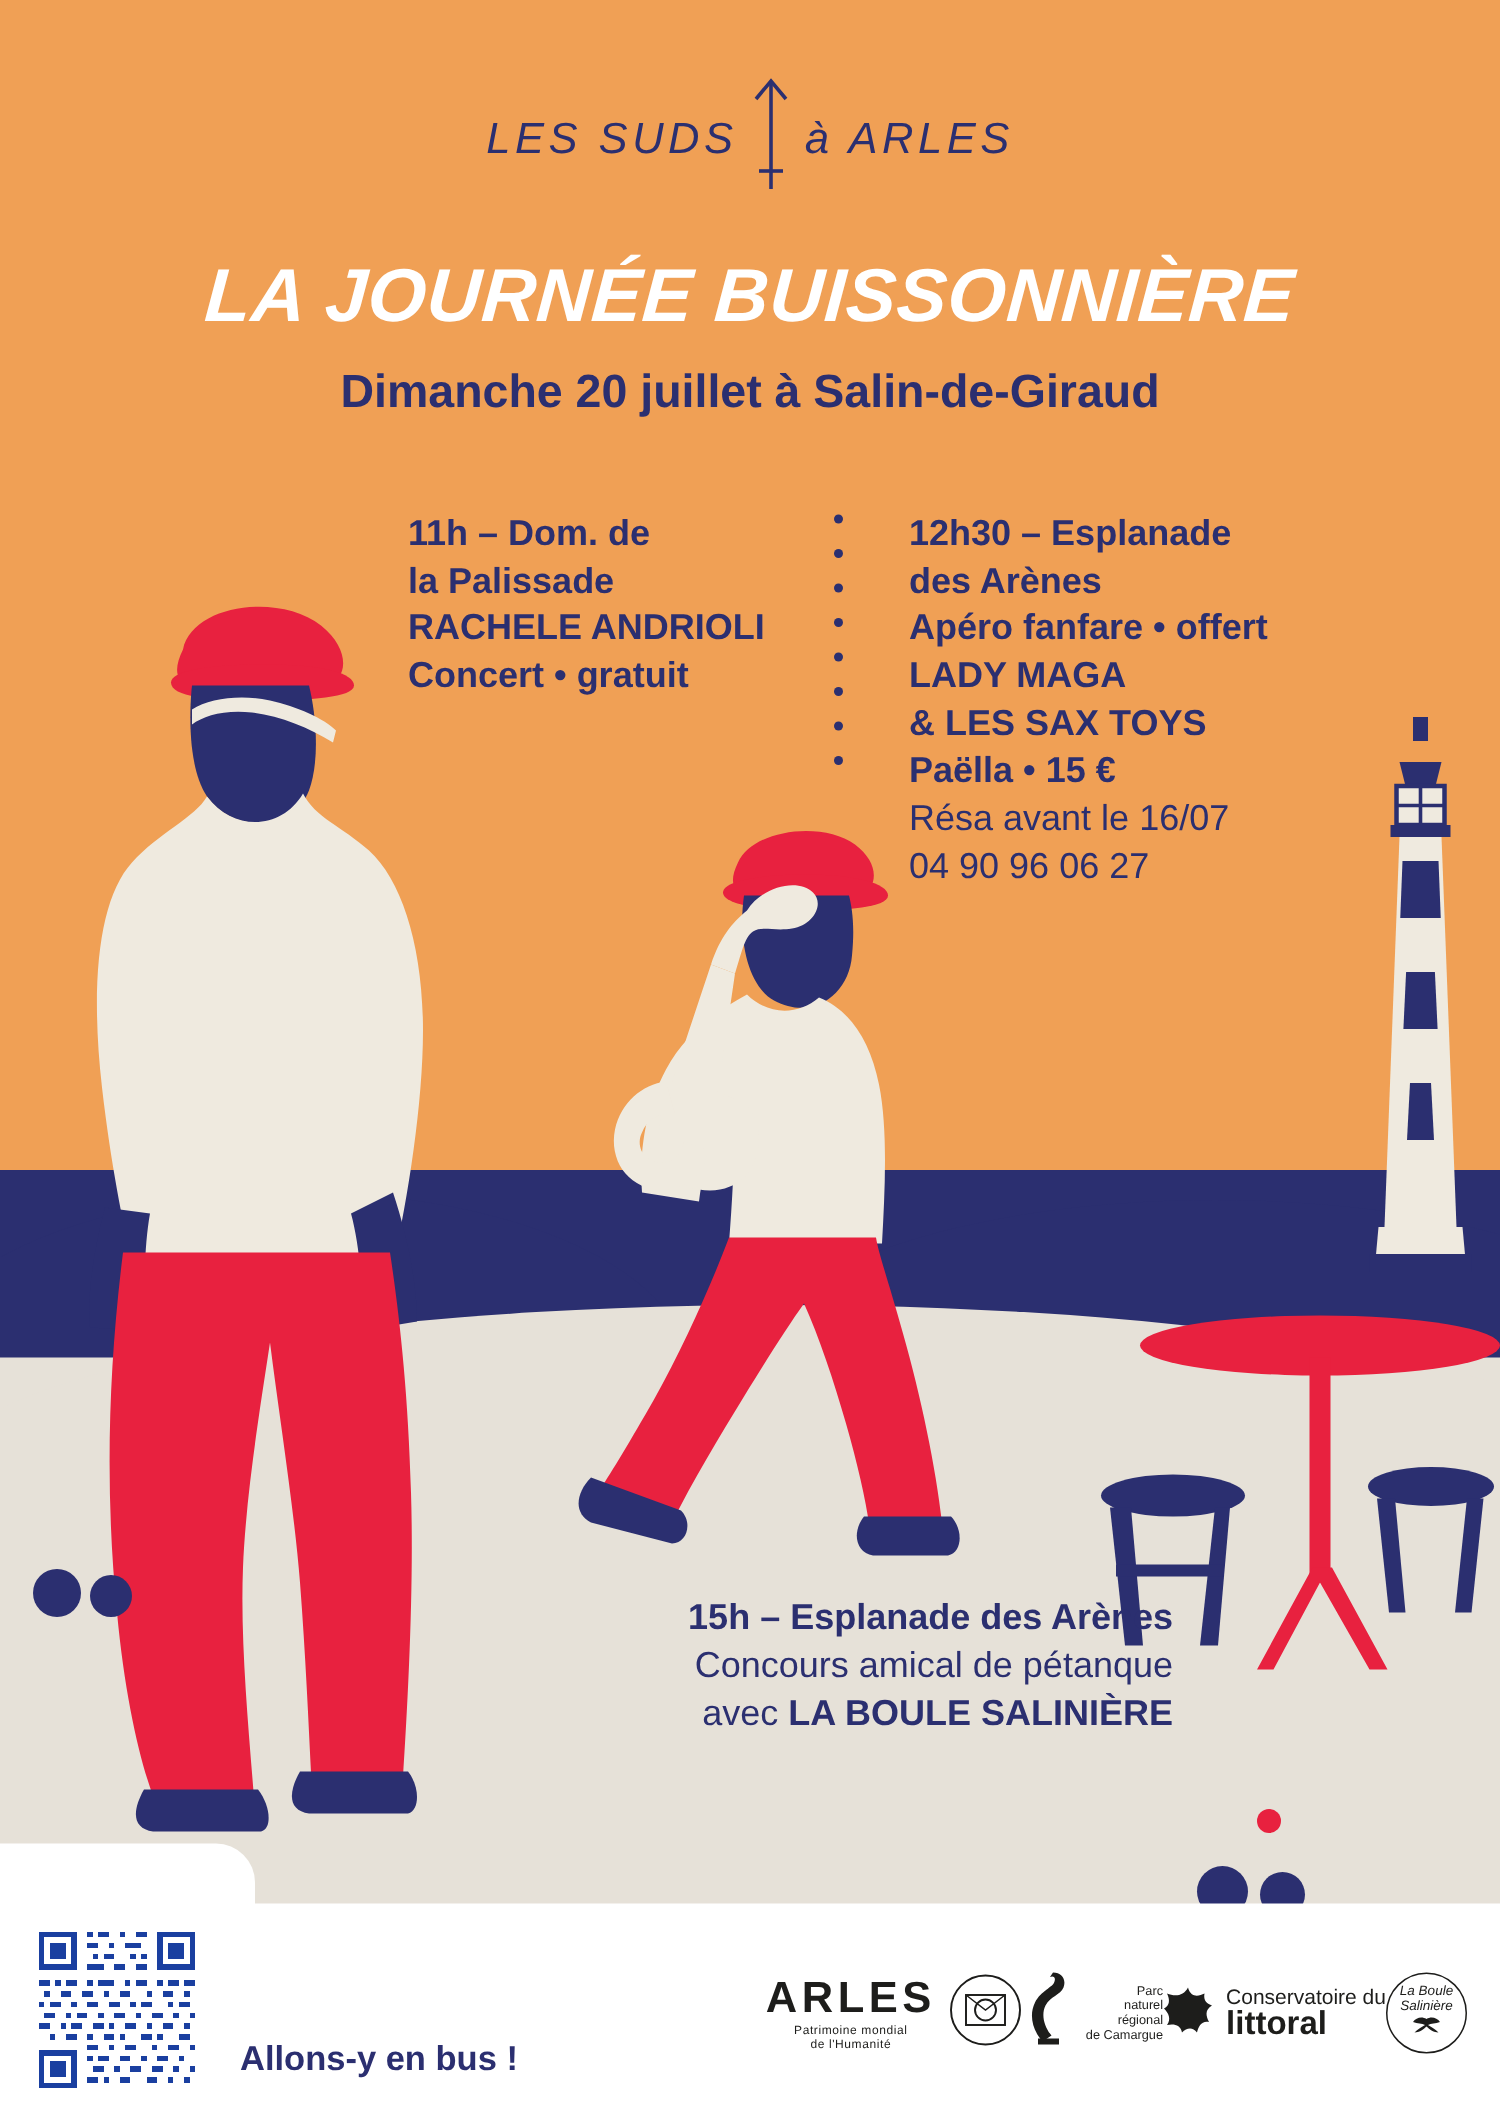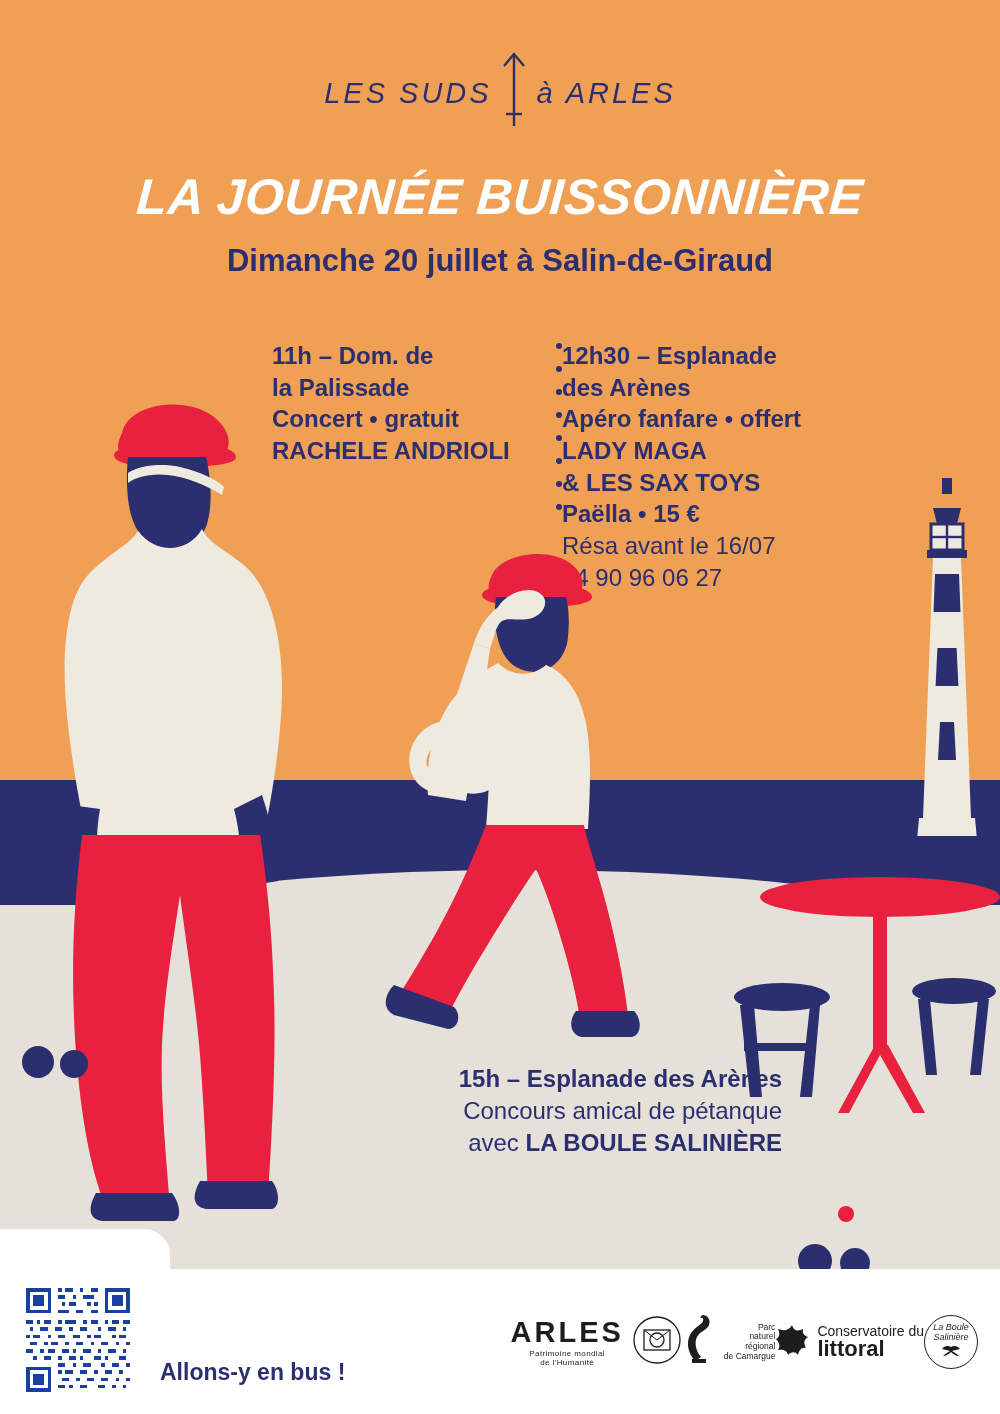--- a/index.html
+++ b/index.html
@@ -105,21 +105,21 @@
     font-weight: bold;
   }
 
   
   .prog {
     position: absolute;
     color: #2b2f70;
     line-height: 1.32;
   }
   .prog-left { top: 340px; left: 272px; width: 285px; font-size: 24px; }
-  .prog-right { top: 340px; left: 562px; width: 330px; font-size: 24px; }
+  .prog-right { top: 340px; left: 606px; width: 330px; font-size: 24px; }
   .prog .b { font-weight: bold; }
   .prog .n { font-weight: normal; }
   .dots {
     position: absolute;
     top: 343px; left: 556px;
     width: 6px; height: 140px;
   }
   .dots i {
     display: block;
     width: 6px; height: 6px;
@@ -209,22 +209,22 @@
     </span>
     <span class="brand-text">à ARLES</span>
   </div>
 
   <div class="title">LA JOURNÉE BUISSONNIÈRE</div>
   <div class="subtitle">Dimanche 20 juillet à Salin-de-Giraud</div>
 
   <div class="prog prog-left">
     <div class="b">11h – Dom. de</div>
     <div class="b">la Palissade</div>
+    <div class="b">RACHELE ANDRIOLI</div>
     <div class="b">Concert • gratuit</div>
-    <div class="b">RACHELE ANDRIOLI</div>
   </div>
 
   <div class="dots">
     <i></i>
       <i></i>
       <i></i>
       <i></i>
       <i></i>
       <i></i>
       <i></i>

